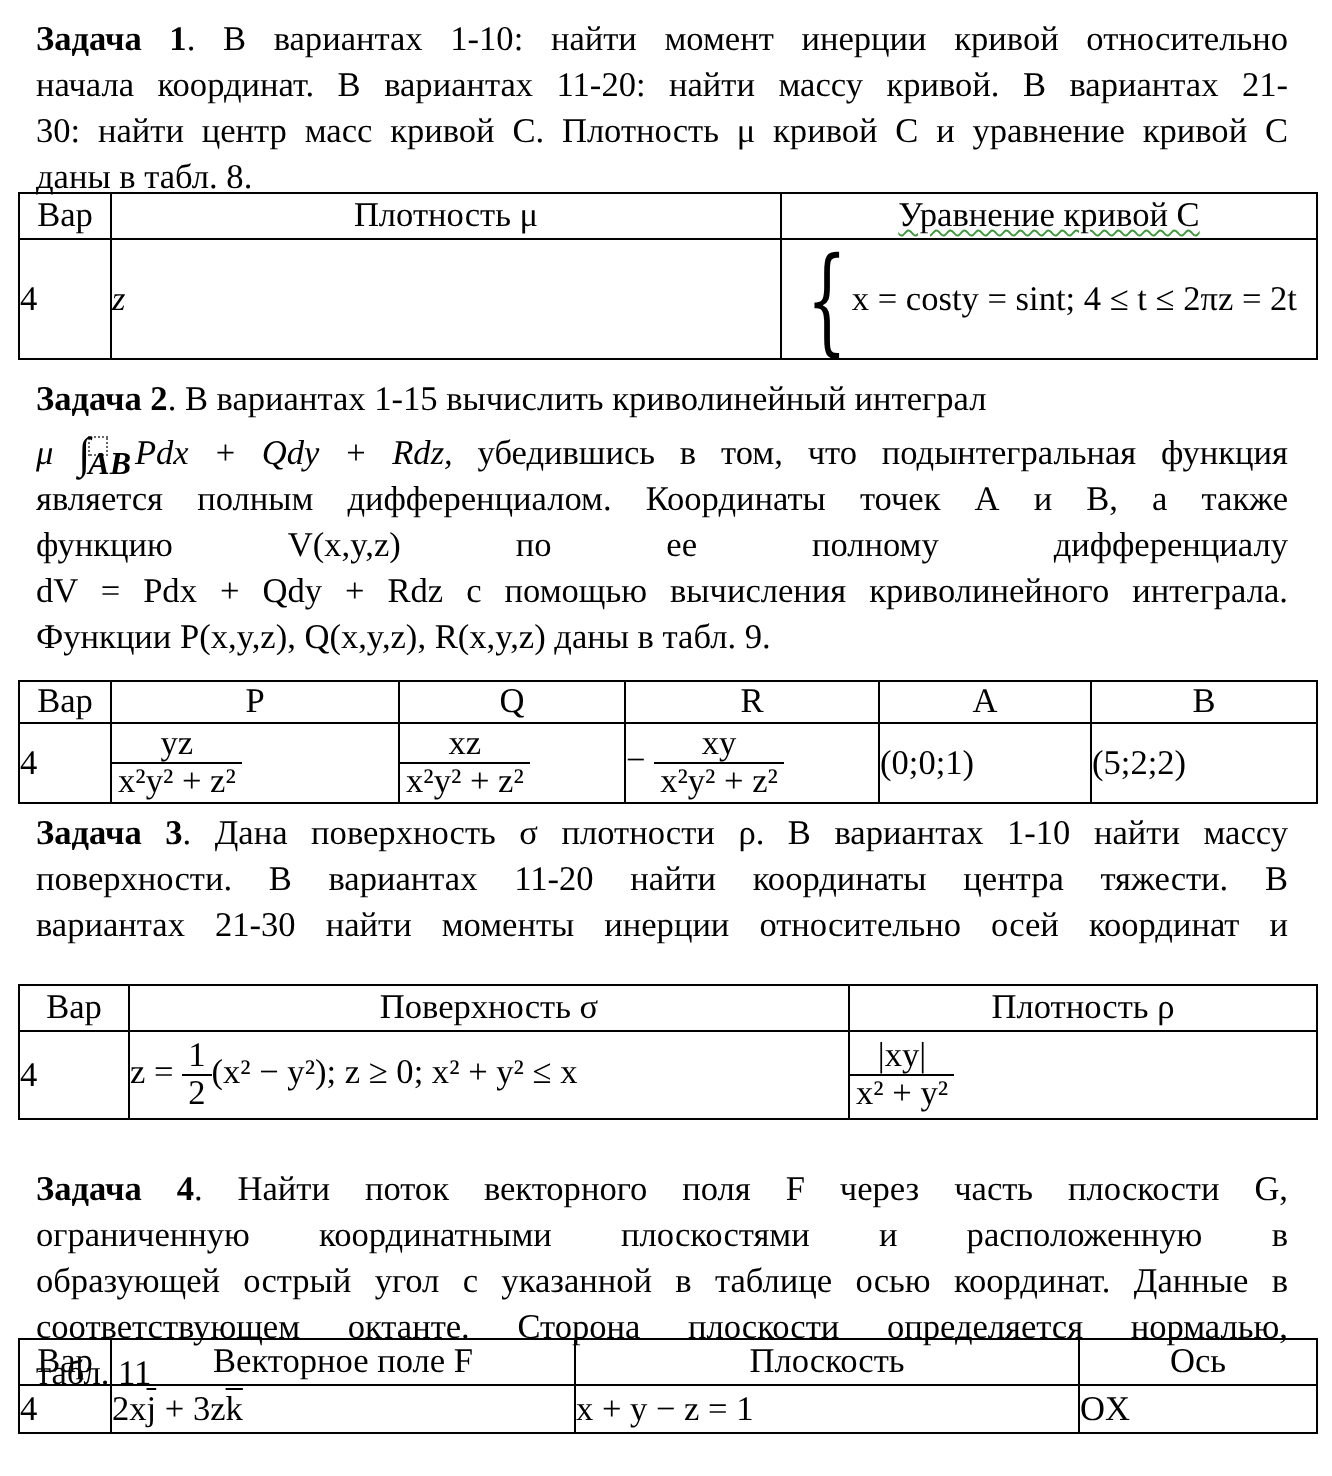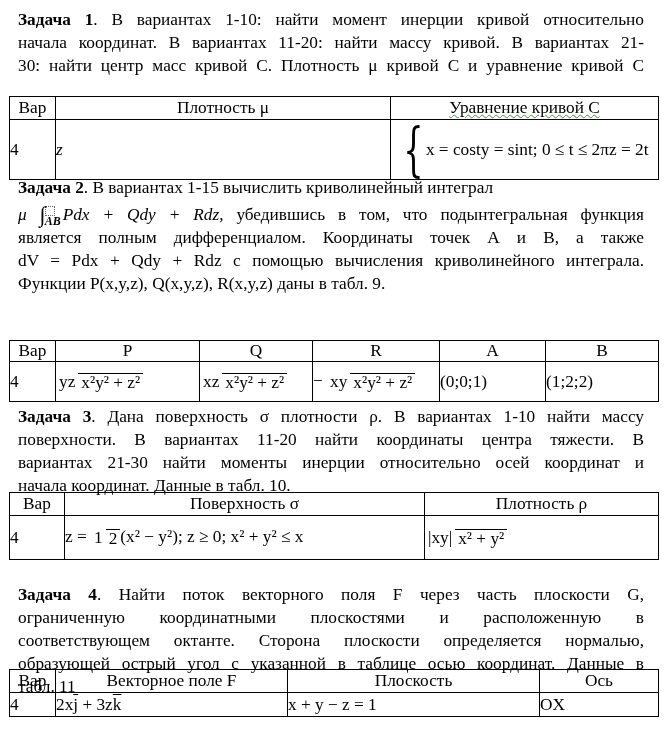--- a/index.html
+++ b/index.html
@@ -18,41 +18,42 @@
   .line { display: block; text-align: justify; text-align-last: justify; }
   .line.last { text-align-last: left; }
   table {
     position: absolute; left: 9px; width: 649px;
     border-collapse: collapse; table-layout: fixed;
   }
   td, th {
     border: 1.5px solid #000; padding: 0; 
     font-weight: normal; vertical-align: middle; line-height: 20px;
   }
-  .frac { display: inline-flex; flex-direction: row; align-items: center; vertical-align: middle; line-height: 18px; }
+  .frac { display: inline-flex; flex-direction: column; align-items: center; vertical-align: middle; line-height: 18px; }
   .frac .num { padding: 0 3px; }
   .frac .den { border-top: 1.3px solid #000; padding: 0 3px; }
   .sys { display: inline-flex; align-items: center; }
   .brace { font-size: 58px; line-height: 58px; transform: scaleX(0.55); margin-right: -6px; font-family: "DejaVu Serif", serif; font-weight: 200; }
   .sys-lines { display: flex; flex-direction: row; align-items: center; line-height: 21px; }
   .wavy { text-decoration: underline wavy #3a9a3a; text-decoration-thickness: 1px; }
   .vec { text-decoration: overline; }
   .integral { font-style: italic; }
   .int-sign { font-size: 22px; position: relative; top: 2px; }
-  .int-lim { display: inline-flex; flex-direction: column; font-size: 12px; vertical-align: middle; line-height: 10px; margin-left: -1px; margin-right: 2px; }
+  .int-lim { display: inline-flex; flex-direction: column; font-size: 16px; vertical-align: middle; line-height: 10px; margin-left: -1px; margin-right: 2px; }
   .int-lim .up { width: 8px; height: 8px; border: 1px dotted #666; }
   .int-lim .dn { font-weight: bold; font-style: italic; }
 </style>
 </head>
 <body>
 
 <div class="para" style="top:8px;">
   <span class="line"><b>Задача 1</b><span>. В вариантах 1-10: найти момент инерции кривой относительно</span></span>
   <span class="line">начала координат. В вариантах 11-20: найти массу кривой. В вариантах 21-</span>
   <span class="line">30: найти центр масс кривой С. Плотность μ кривой С и уравнение кривой С</span>
+  <span class="line last">даны в табл. 8.</span>
 </div>
 
 <table style="top:96px;">
   <colgroup>
       <col style="width:46px">
       <col style="width:335px">
       <col style="width:268px">
     </colgroup>
   <tbody>
       <tr style="height:23px;">
@@ -61,39 +62,40 @@
     <th><span class="wavy">Уравнение кривой С</span></th>
   </tr>
   <tr style="height:60px;">
     <td>4</td>
     <td><i>z</i></td>
     <td style="text-align:left;padding-left:4px;">
       <span class="sys">
         <span class="brace">{</span>
         <span class="sys-lines">
           <span>x = cost</span>
-          <span>y = sint; 0 ≤ t ≤ 2π</span>
+          <span>y = sint; 4 ≤ t ≤ 2π</span>
           <span>z = 2t</span>
         </span>
       </span>
     </td>
   </tr>
 </tbody>
   </table>
 
-<div class="para" style="top:176px;">
+<div class="para" style="top:188px;">
   <span class="line last"><b>Задача 2</b><span>. В вариантах 1-15 вычислить криволинейный интеграл</span></span>
   <span class="line" style="height:27px;line-height:27px;">
     <span class="integral"><span>μ</span> <span class="int-sign">∫</span><span class="int-lim">
           <span class="up"></span>
           <span class="dn">AB</span>
         </span><span>Pdx + Qdy + Rdz,</span></span>
     <span>убедившись в том, что подынтегральная функция</span>
   </span>
   <span class="line">является полным дифференциалом. Координаты точек А и В, а также</span>
+  <span class="line" style="word-spacing:52px;">функцию V(x,y,z) по ее полному дифференциалу</span>
   <span class="line">dV = Pdx + Qdy + Rdz с помощью вычисления криволинейного интеграла.</span>
   <span class="line last">Функции P(x,y,z), Q(x,y,z), R(x,y,z) даны в табл. 9.</span>
 </div>
 
 <table style="top:340px;">
   <colgroup>
       <col style="width:46px">
       <col style="width:144px">
       <col style="width:113px">
       <col style="width:127px">
@@ -117,30 +119,29 @@
           </span></td>
     <td><span class="frac">
             <span class="num">xz</span>
             <span class="den">x²y² + z²</span>
           </span></td>
     <td><span>−</span> <span class="frac">
             <span class="num">xy</span>
             <span class="den">x²y² + z²</span>
           </span></td>
     <td>(0;0;1)</td>
-    <td>(1;2;2)</td>
+    <td>(5;2;2)</td>
   </tr>
 </tbody>
   </table>
 
 <div class="para" style="top:405px;">
   <span class="line"><b>Задача 3</b><span>. Дана поверхность σ плотности ρ. В вариантах 1-10 найти массу</span></span>
   <span class="line">поверхности. В вариантах 11-20 найти координаты центра тяжести. В</span>
   <span class="line">вариантах 21-30 найти моменты инерции относительно осей координат и</span>
-  <span class="line last">начала координат. Данные в табл. 10.</span>
 </div>
 
 <table style="top:492px;">
   <colgroup>
       <col style="width:55px">
       <col style="width:360px">
       <col style="width:234px">
     </colgroup>
   <tbody>
       <tr style="height:23px;">
@@ -161,22 +162,22 @@
             <span class="num">|xy|</span>
             <span class="den">x² + y²</span>
           </span></td>
   </tr>
 </tbody>
   </table>
 
 <div class="para" style="top:583px;">
   <span class="line"><b>Задача 4</b><span>. Найти поток векторного поля F через часть плоскости G,</span></span>
   <span class="line">ограниченную координатными плоскостями и расположенную в</span>
+  <span class="line">образующей острый угол с указанной в таблице осью координат. Данные в</span>
   <span class="line">соответствующем октанте. Сторона плоскости определяется нормалью,</span>
-  <span class="line">образующей острый угол с указанной в таблице осью координат. Данные в</span>
   <span class="line last">табл. 11</span>
 </div>
 
 <table style="top:669px;">
   <colgroup>
       <col style="width:46px">
       <col style="width:232px">
       <col style="width:252px">
       <col style="width:119px">
     </colgroup>

